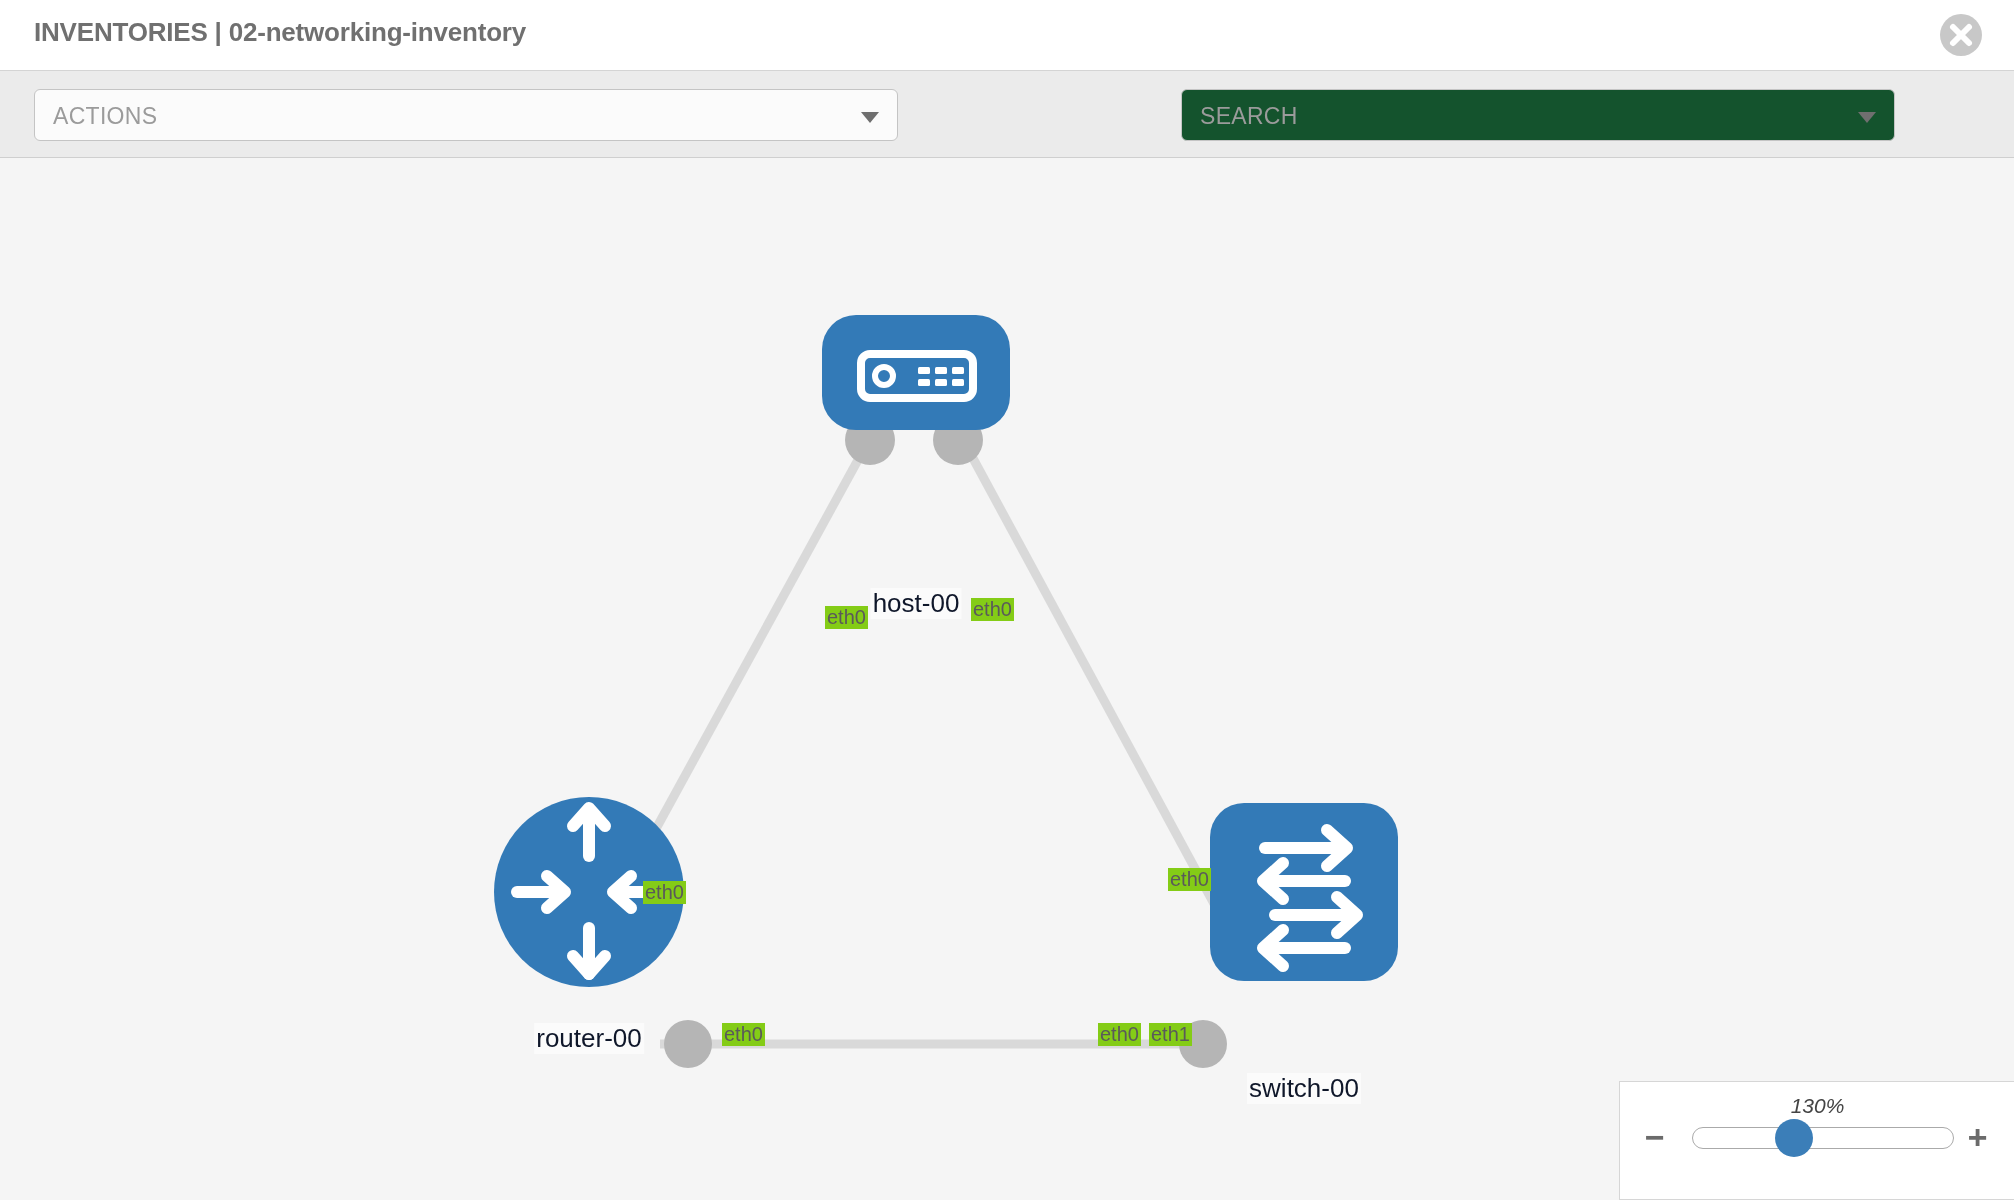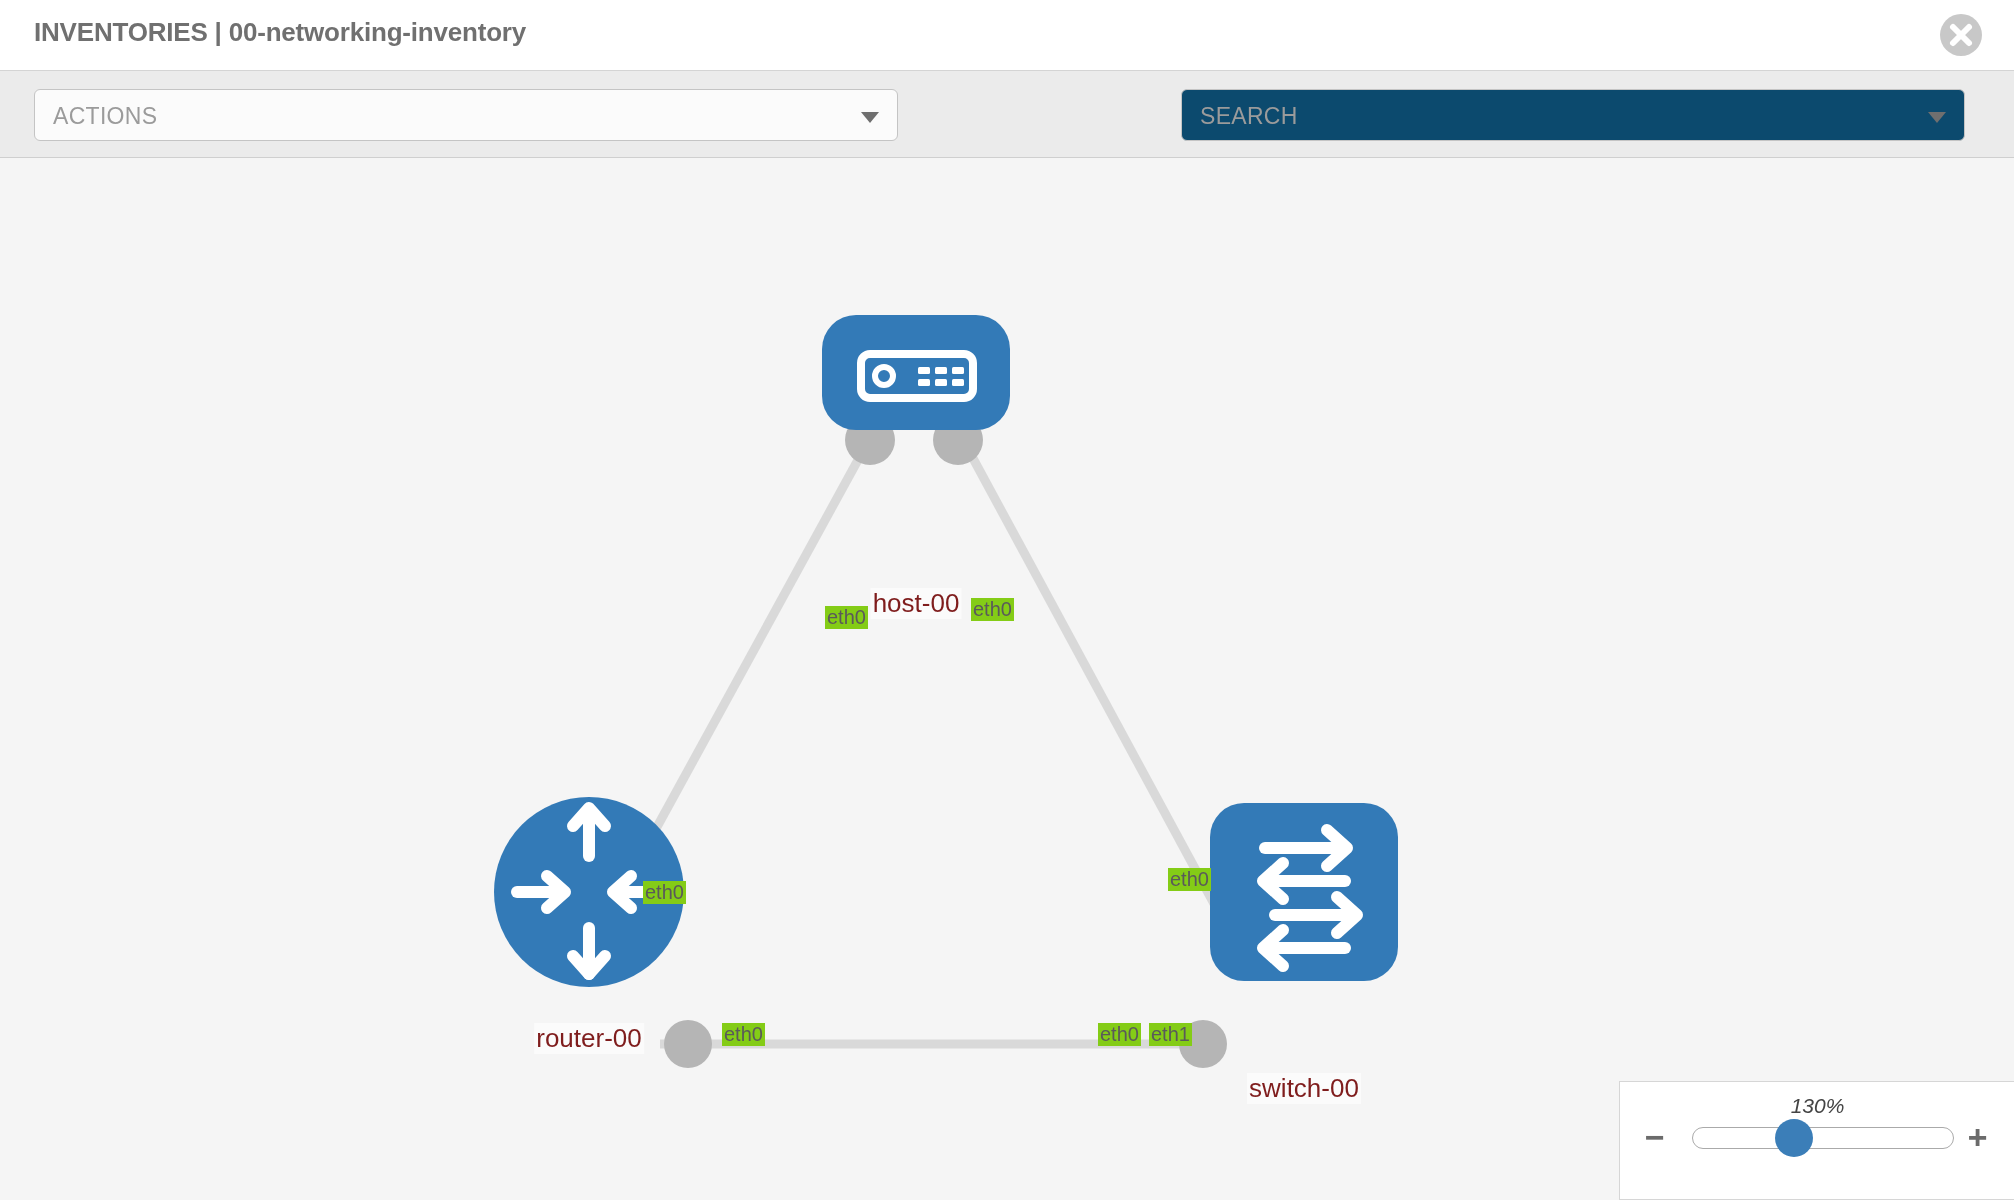--- a/index.html
+++ b/index.html
@@ -54,42 +54,42 @@
   }
   .tool-icon {
     position: absolute; top: 88px;
     width: 40px; height: 40px; cursor: pointer;
   }
   .icon-wrench { left: 1045px; }
   .icon-key    { left: 1113px; }
 
   .search-box {
     position: absolute; left: 1181px; top: 18px;
-    width: 784px; height: 52px;
-    background: #0c4a6e; border: 1px solid #c4c4c4; border-radius: 6px;
+    width: 714px; height: 52px;
+    background: #14532d; border: 1px solid #c4c4c4; border-radius: 6px;
     cursor: text;
   }
   .search-box .sel-label {
     position: absolute; left: 18px; top: 13px;
     font-size: 23px; color: #9b9b9b; letter-spacing: 0.3px;
   }
 
   
   .canvas {
     position: absolute; left: 0; top: 158px;
     width: 2014px; height: 1042px;
     background: #f5f5f5;
     overflow: hidden;
   }
   .canvas svg { position: absolute; left: 0; top: 0; }
 
   
   .node-label {
     position: absolute;
-    font-size: 26px; color: #7f1d1d;
+    font-size: 26px; color: #0f172a;
     background: #fbfbfb;
     white-space: nowrap;
     padding: 0 2px;
     transform: translate(-50%, 0);
   }
   .iface-label {
     position: absolute;
     font-size: 20px; color: #5a5a5a;
     background: #84cc16;
     white-space: nowrap;
@@ -125,21 +125,21 @@
     width: 38px; height: 38px; border-radius: 50%;
     background: #3b7eb8; cursor: grab;
   }
 </style>
 </head>
 <body>
 
 <div id="app">
 
   <div class="header">
-    <div class="header-title">INVENTORIES | 00-networking-inventory</div>
+    <div class="header-title">INVENTORIES | 02-networking-inventory</div>
     <div class="close-btn">
       <svg width="42" height="42" viewBox="0 0 42 42">
         <path d="M13 13 L29 29 M29 13 L13 29" stroke="#ffffff" stroke-width="6" stroke-linecap="round"></path>
       </svg>
     </div>
   </div>
 
   <div class="toolbar">
     <div class="actions-select">
       <span class="sel-label">ACTIONS</span>

